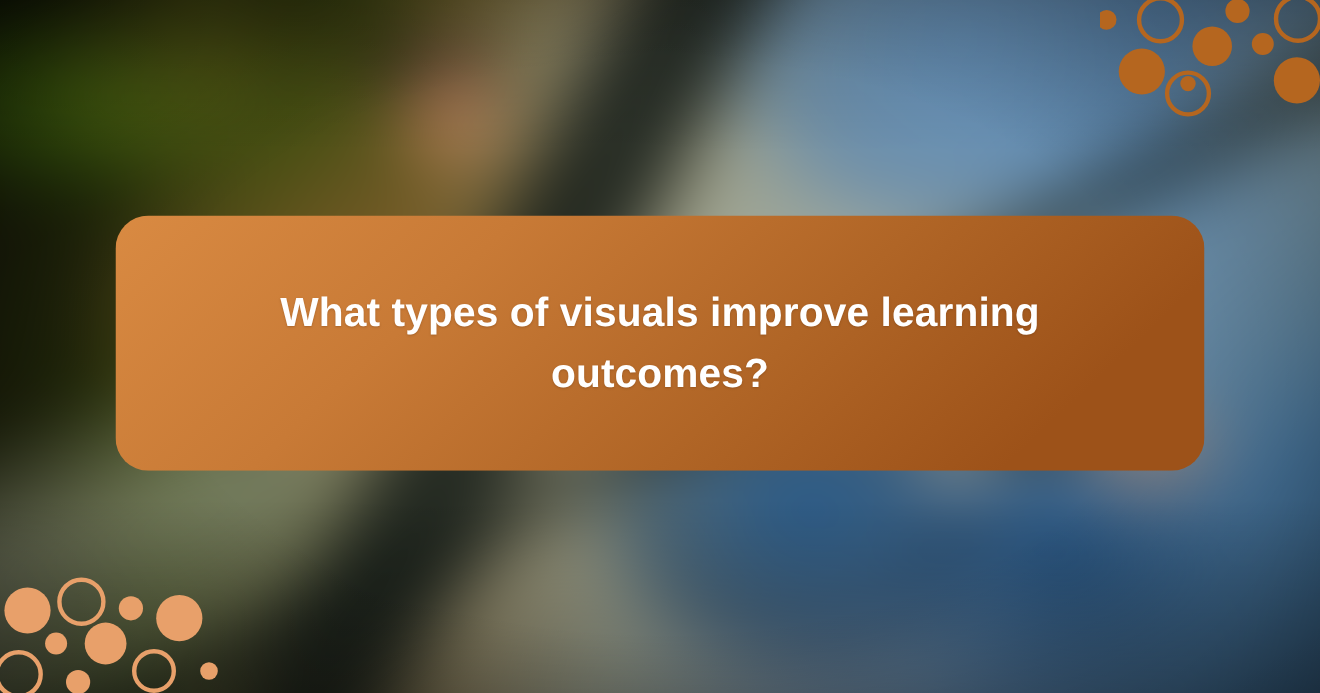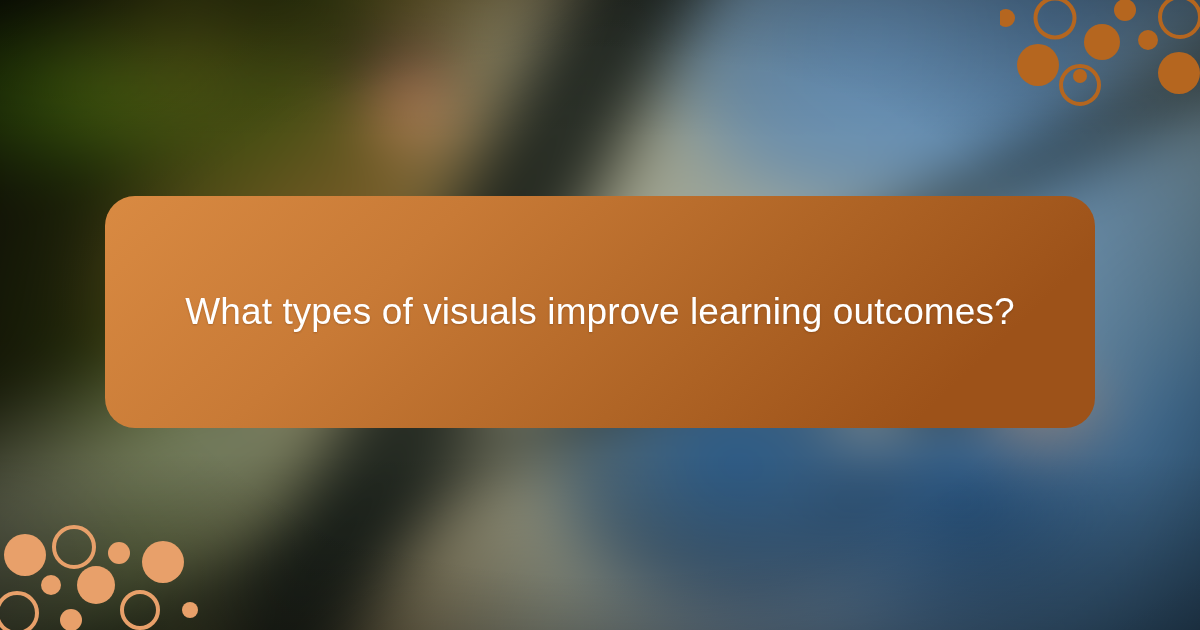--- a/index.html
+++ b/index.html
@@ -87,21 +87,21 @@
     display:flex;align-items:center;justify-content:center;
   }
   .banner-fill{position:absolute;inset:0;}
   .banner-title{
     position:relative;
     z-index:2;
     width:830px;
     text-align:center;
     color:#ffffff;
     font-size:37px;
-    font-weight:400;
+    font-weight:700;
     line-height:1.52;
     letter-spacing:.1px;
     text-shadow:0 1px 2px rgba(80,40,10,.28);
   }
 </style>
 </head>
 <body>
 
 <div id="stage">
 

